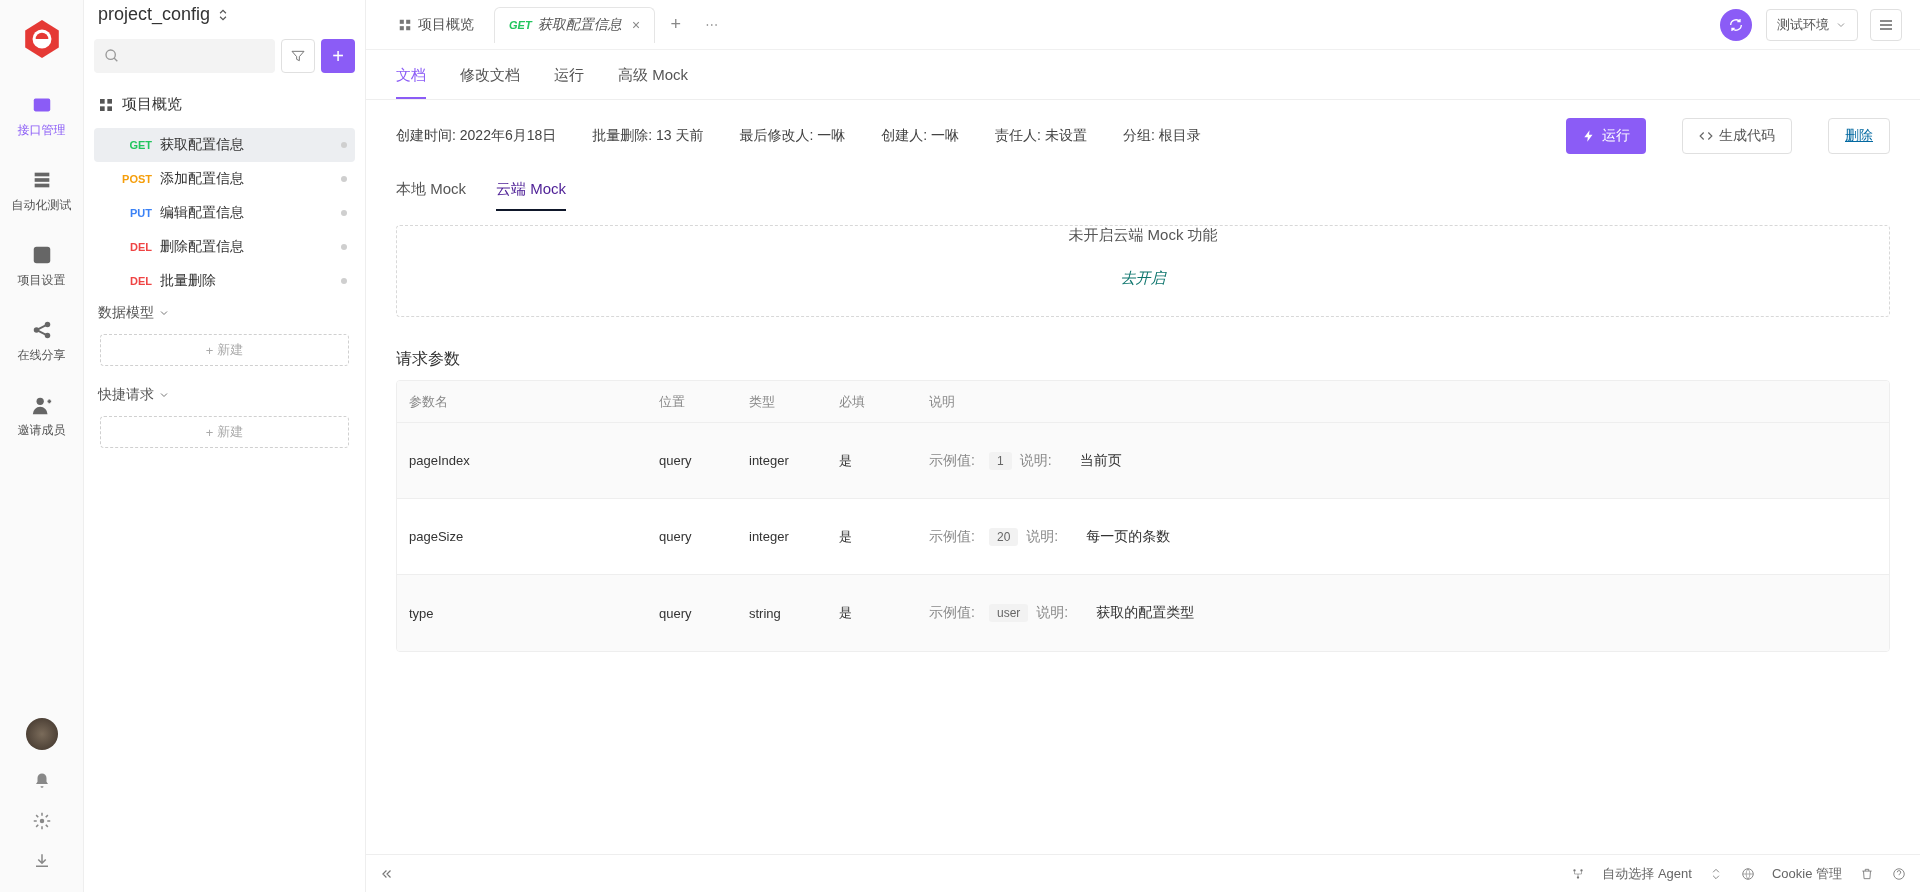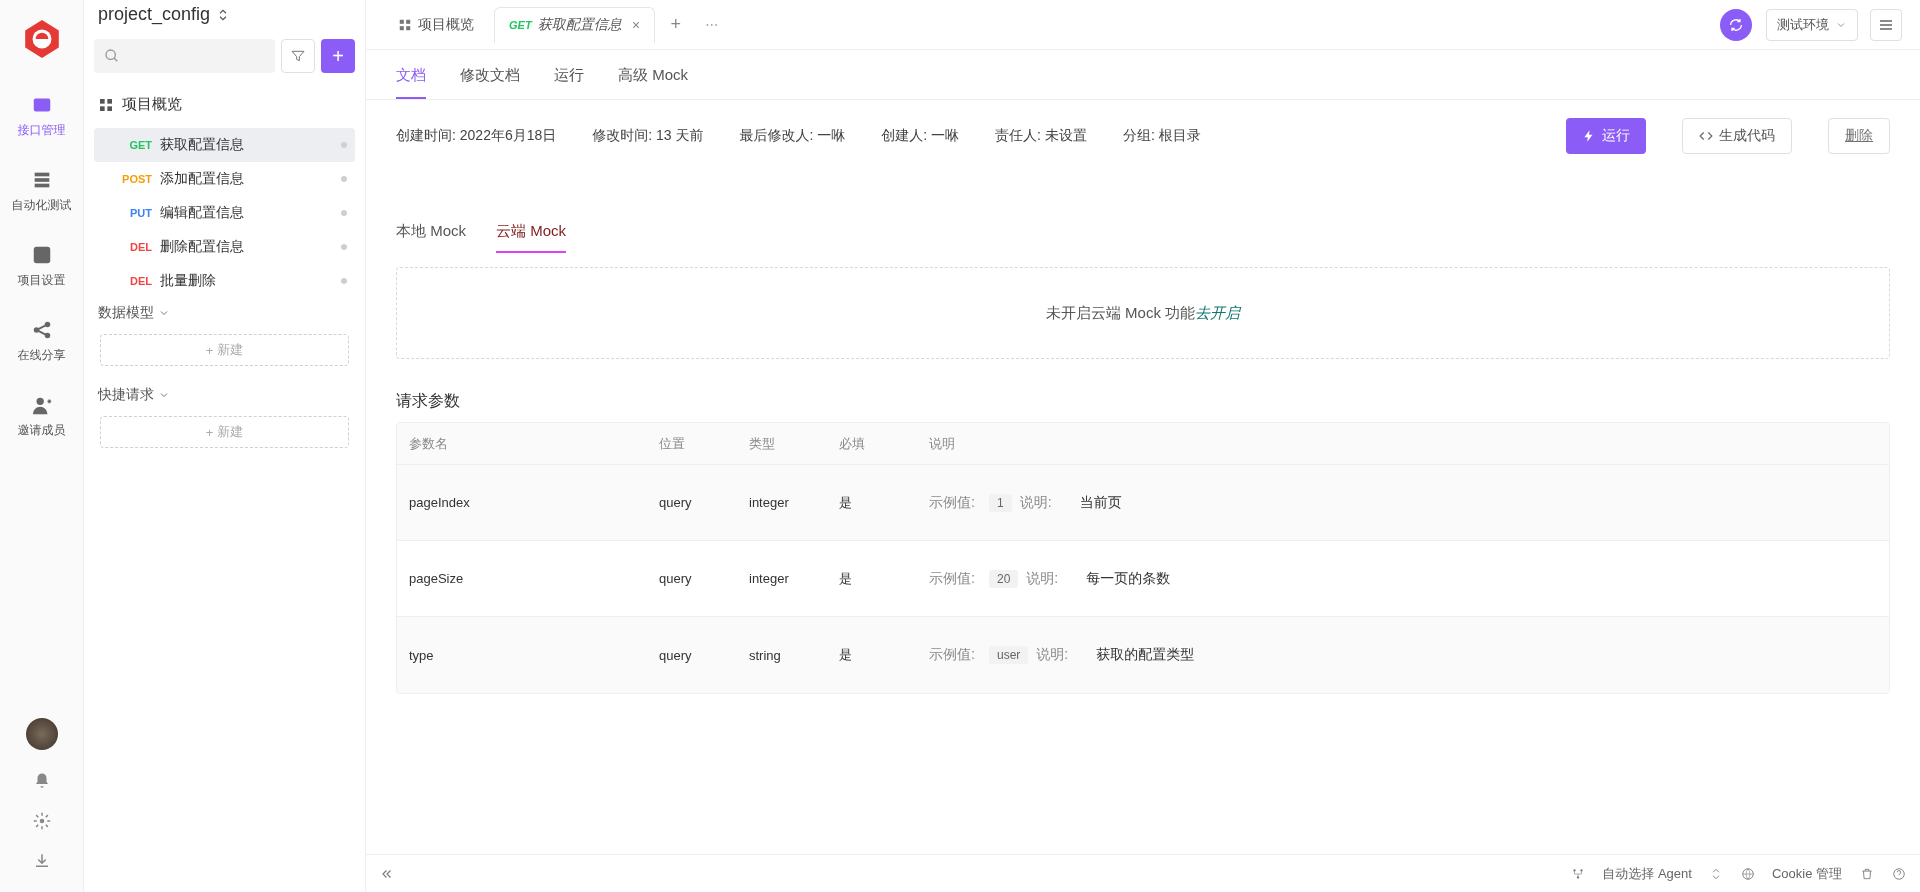--- a/index.html
+++ b/index.html
@@ -63,30 +63,30 @@
 
 .subtabs { display:flex; gap:34px; padding:16px 30px 0 30px; border-bottom:1px solid #eee; }
 .subtab { padding-bottom:12px; font-size:15px; color:#555; cursor:pointer; }
 .subtab.active { color:#8B5CF6; border-bottom:2px solid #8B5CF6; }
 
 .meta-row { display:flex; align-items:center; padding:18px 30px; gap:36px; font-size:14px; color:#444; flex-wrap:wrap; }
 .meta-row .spacer { flex:1; }
 .btn { height:36px; padding:0 16px; border-radius:4px; display:flex; align-items:center; gap:6px; cursor:pointer; font-size:14px; }
 .btn-primary { background:#8B5CF6; color:#fff; }
 .btn-plain { border:1px solid #e0e0e0; color:#555; background:#fff; }
-.btn-plain.danger { color:#737373;text-decoration:underline; }
+.btn-plain.danger { color:#0369a1;text-decoration:underline; }
 .btn svg { width:14px; height:14px; }
 .btn-primary svg { fill:#fff; }
 .btn-plain svg { fill:#666; }
 
-.mock-tabs { display:flex; gap:30px; padding:8px 30px 0 30px;margin-top:42px; }
+.mock-tabs { display:flex; gap:30px; padding:8px 30px 0 30px; }
 .mock-tab { padding-bottom:10px; font-size:15px; color:#555; cursor:pointer; }
-.mock-tab.active { color:#7f1d1d; border-bottom:2px solid #d946ef; }
-
-.cloud-box { margin:14px 30px; border:1px dashed #d8d8d8; border-radius:4px; height:92px; display:flex; align-items:center; justify-content:center; gap:0; font-size:15px; color:#555; }
+.mock-tab.active { color:#4c1d95; border-bottom:2px solid #0f172a; }
+
+.cloud-box { margin:14px 30px; border:1px dashed #d8d8d8; border-radius:4px; height:92px; display:flex; align-items:center; gap:24px; font-size:15px; color:#555;flex-direction:column; }
 .cloud-box .link { color:#0f766e; cursor:pointer;font-style:italic; }
 
 .section-title { padding:18px 30px 10px 30px; font-size:16px; color:#333; }
 
 .param-table { margin:0 30px; border:1px solid #eee; border-radius:4px; overflow:hidden; }
 .param-table .row { display:grid; grid-template-columns:250px 90px 90px 90px 1fr; align-items:center; border-bottom:1px solid #eee; }
 .param-table .row:last-child { border-bottom:none; }
 .param-table .head { background:#fafafa; color:#888; height:42px; }
 .param-table .head > div { padding:0 12px; display:flex; align-items:center; height:100%; }
 .param-table .body-row { min-height:76px; }
@@ -284,21 +284,21 @@
 
     <div class="subtabs">
       <div class="subtab active">文档</div>
       <div class="subtab">修改文档</div>
       <div class="subtab">运行</div>
       <div class="subtab">高级 Mock</div>
     </div>
 
     <div class="meta-row">
       <span><span>创建时间:</span> <span>2022年6月18日</span></span>
-      <span><span>修改时间:</span> <span>13 天前</span></span>
+      <span><span>批量删除:</span> <span>13 天前</span></span>
       <span><span>最后修改人:</span> <span>一咻</span></span>
       <span><span>创建人:</span> <span>一咻</span></span>
       <span><span>责任人:</span> <span>未设置</span></span>
       <span><span>分组:</span> <span>根目录</span></span>
       <div class="spacer"></div>
       <div class="btn btn-primary">
         <svg viewBox="0 0 24 24">
             <path d="M13 2L4 14h6l-1 8 9-12h-6z"></path>
           </svg>
         <span>运行</span>

